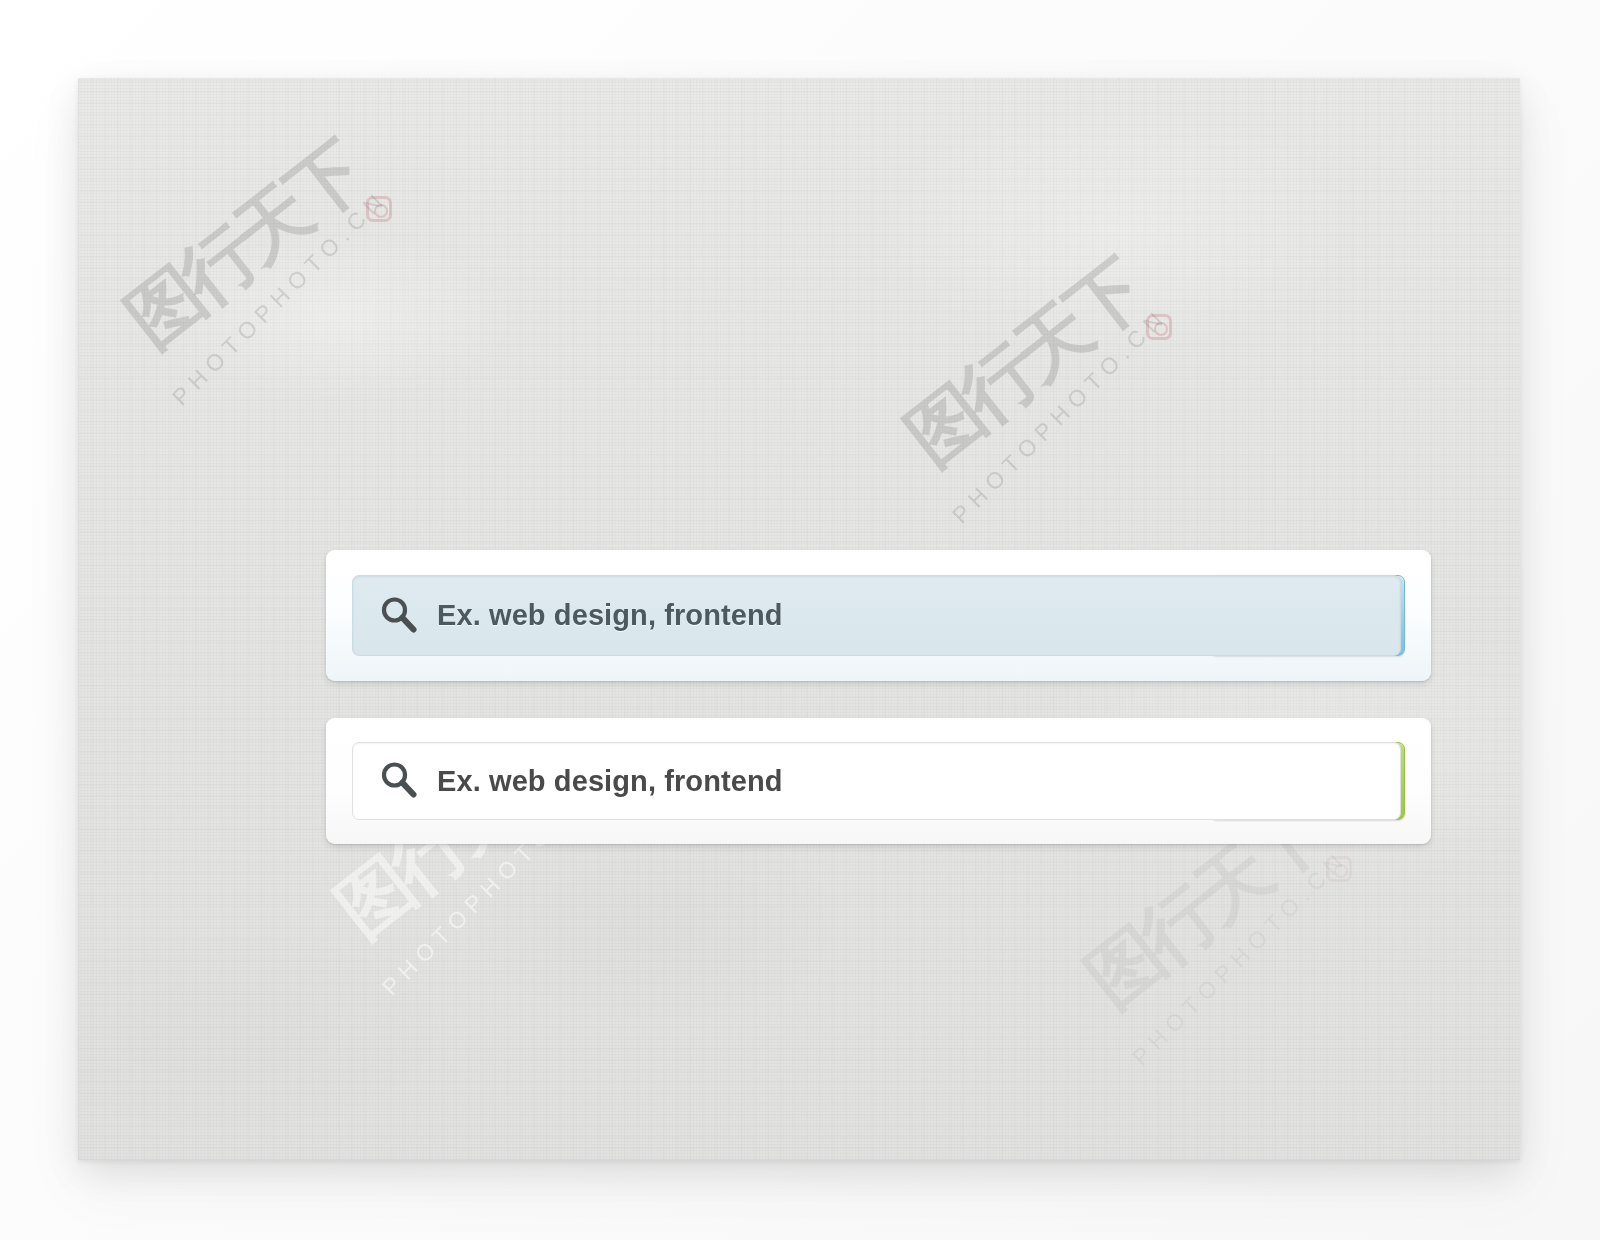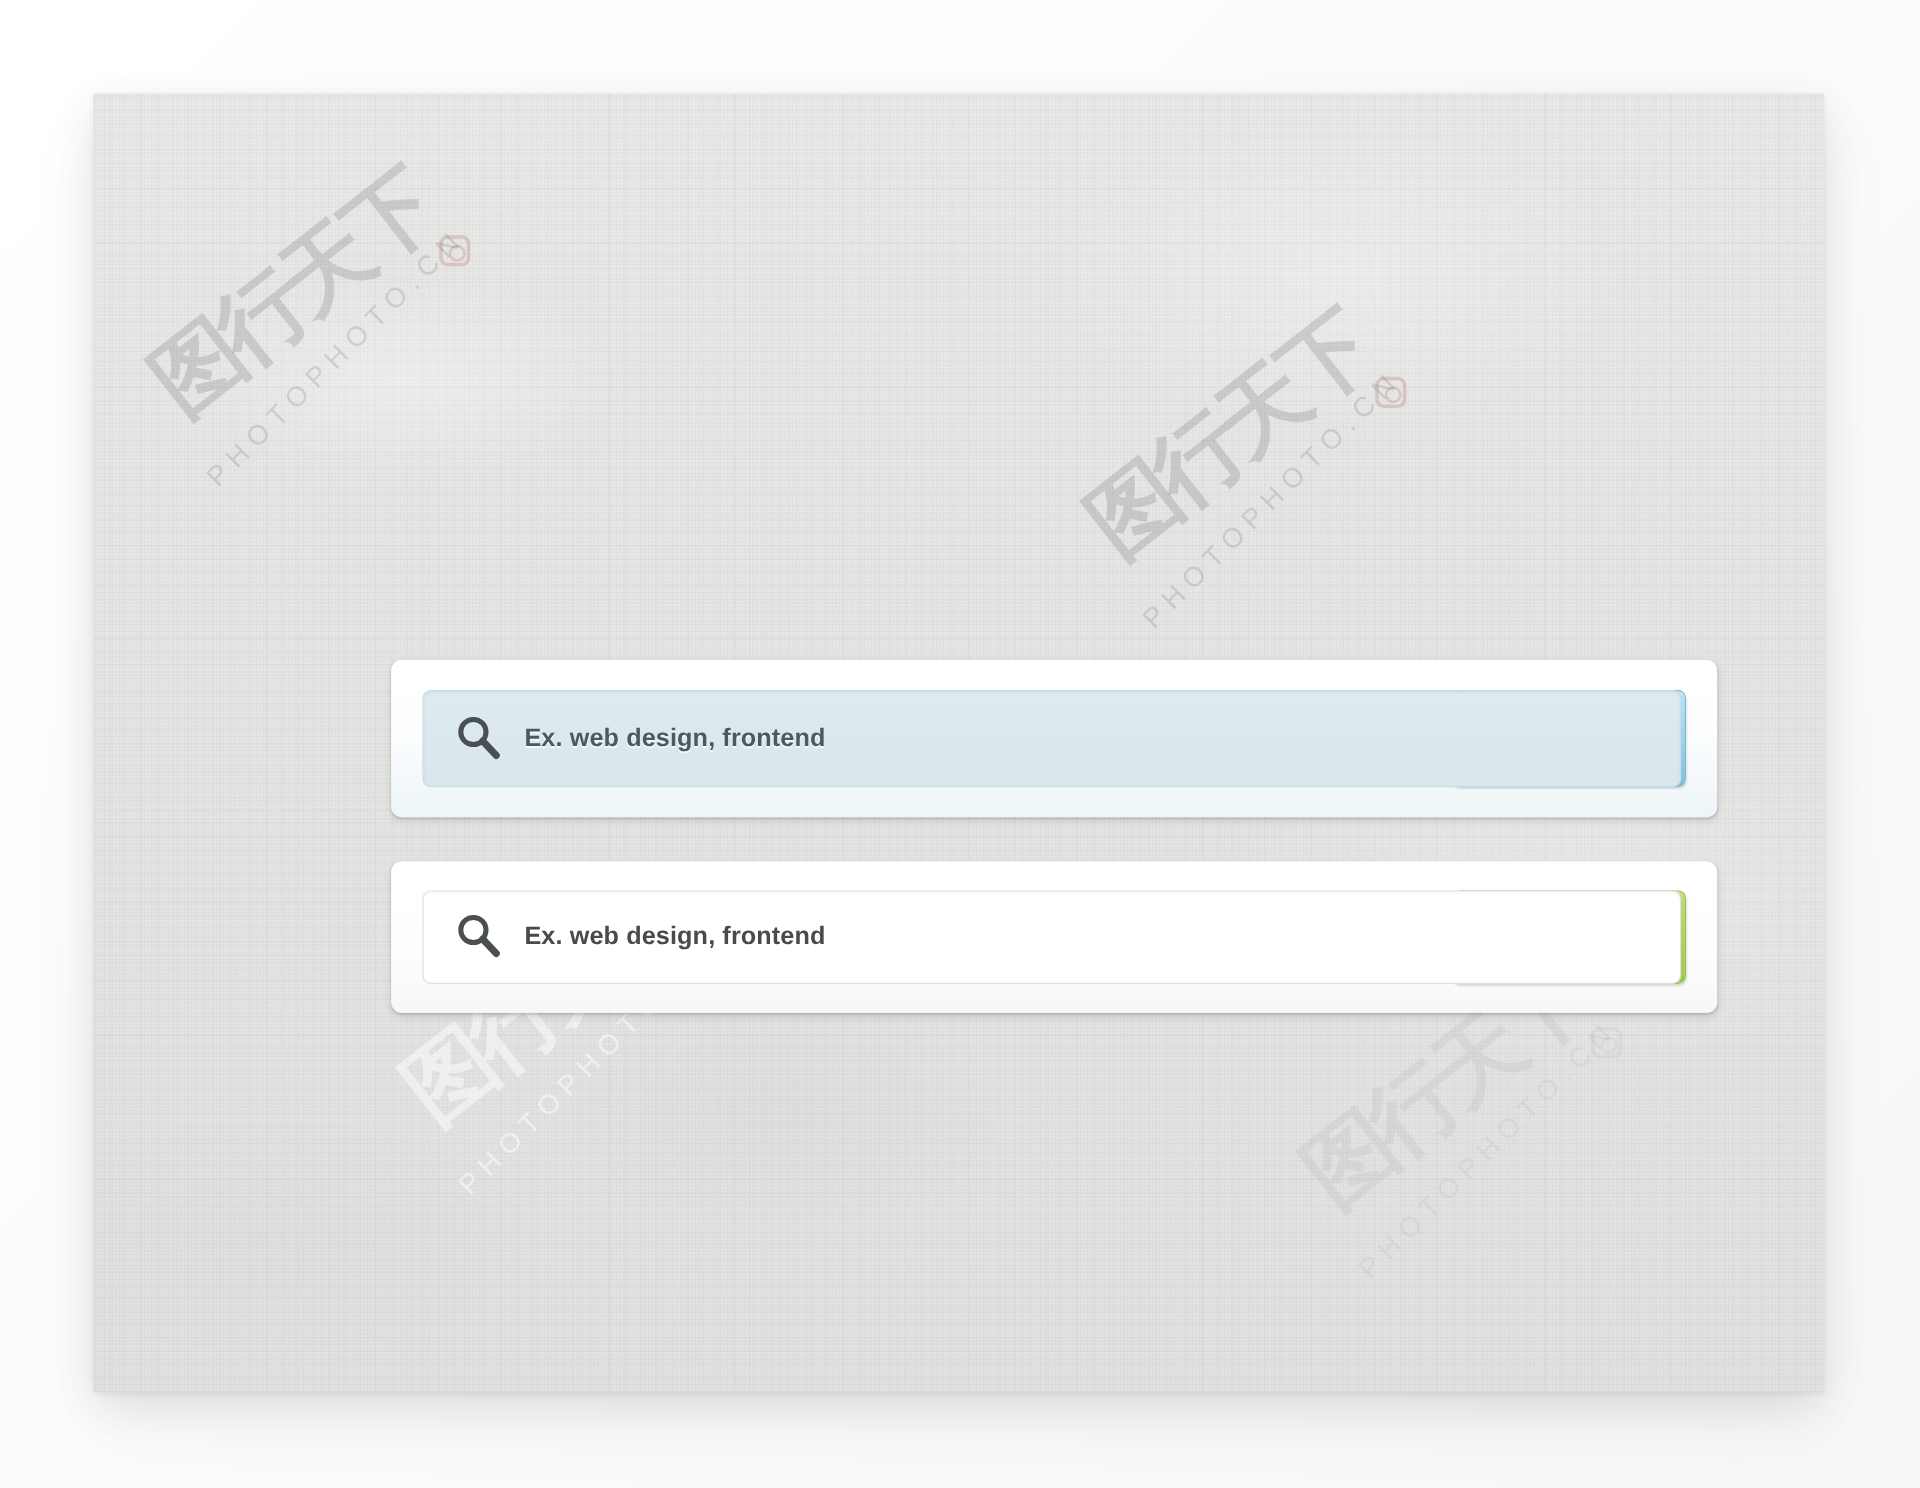--- a/index.html
+++ b/index.html
@@ -179,21 +179,21 @@
 
   .mag {
     flex: 0 0 auto;
     width: 44px;
     height: 44px;
     margin-right: 16px;
     display: block;
   }
 
   .ph {
-    font-size: 21px;
+    font-size: 29px;
     font-weight: 700;
     letter-spacing: 0.1px;
     white-space: nowrap;
   }
   .ph-blue  { color: #4c5a60; text-shadow: 0 1px 0 rgba(255,255,255,0.75); }
   .ph-white { color: #4a4a4a; text-shadow: 0 1px 0 rgba(255,255,255,0.9); }
 
   
   .btn {
     flex: 0 0 auto;

